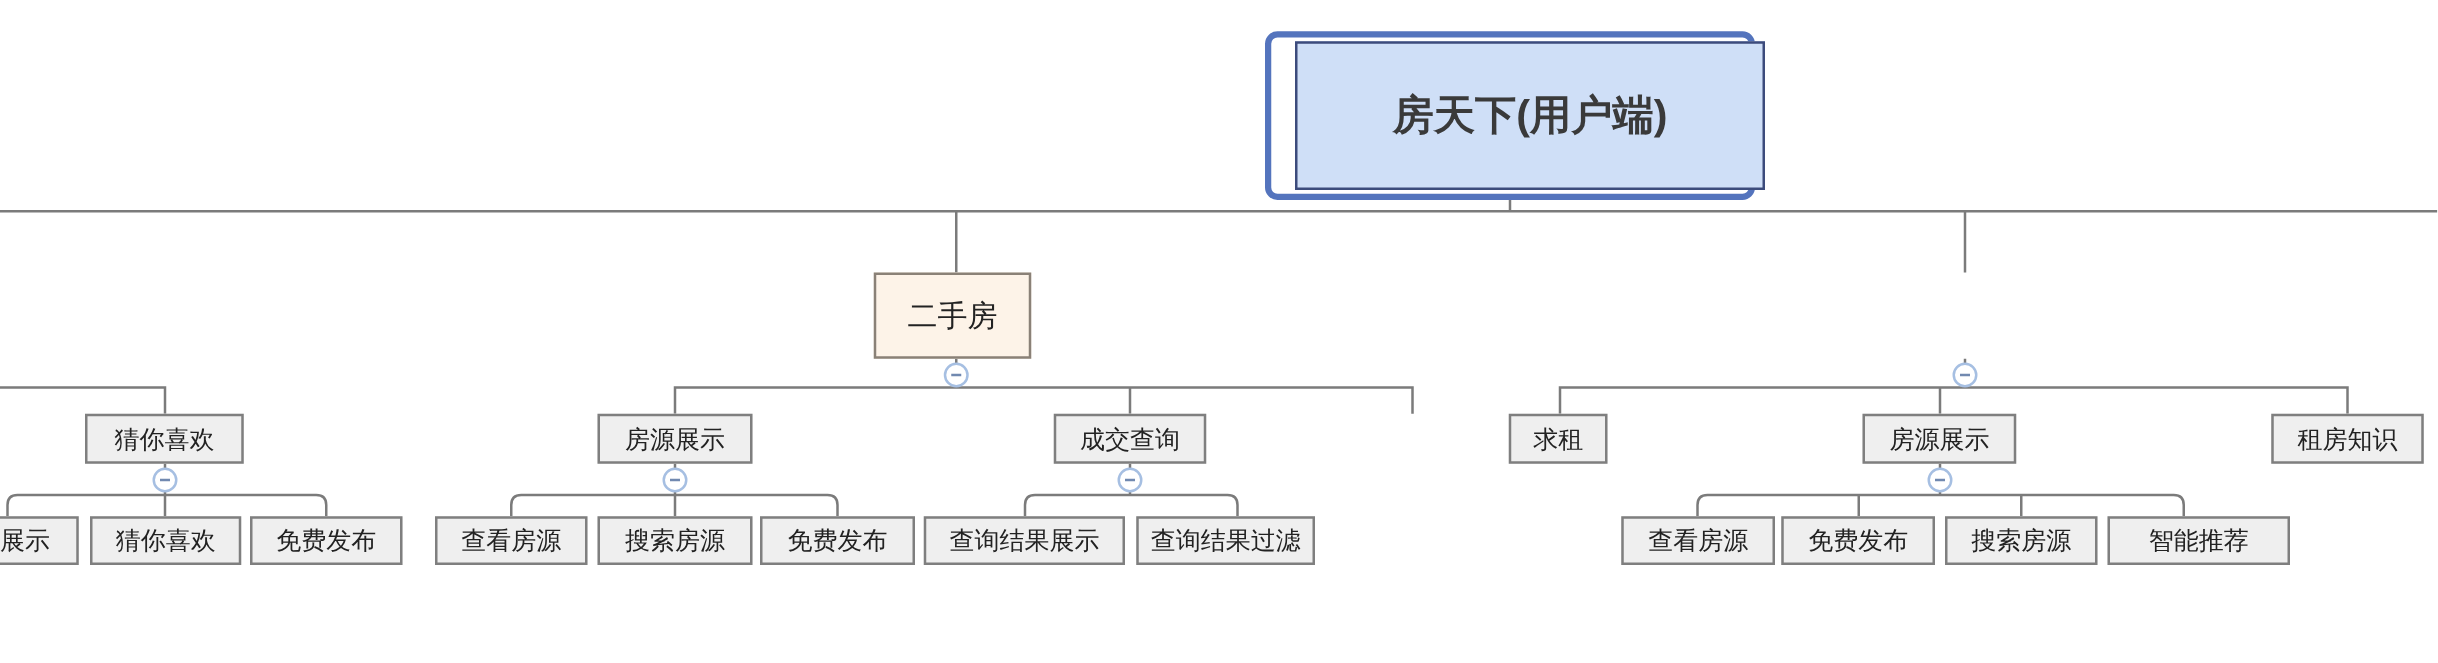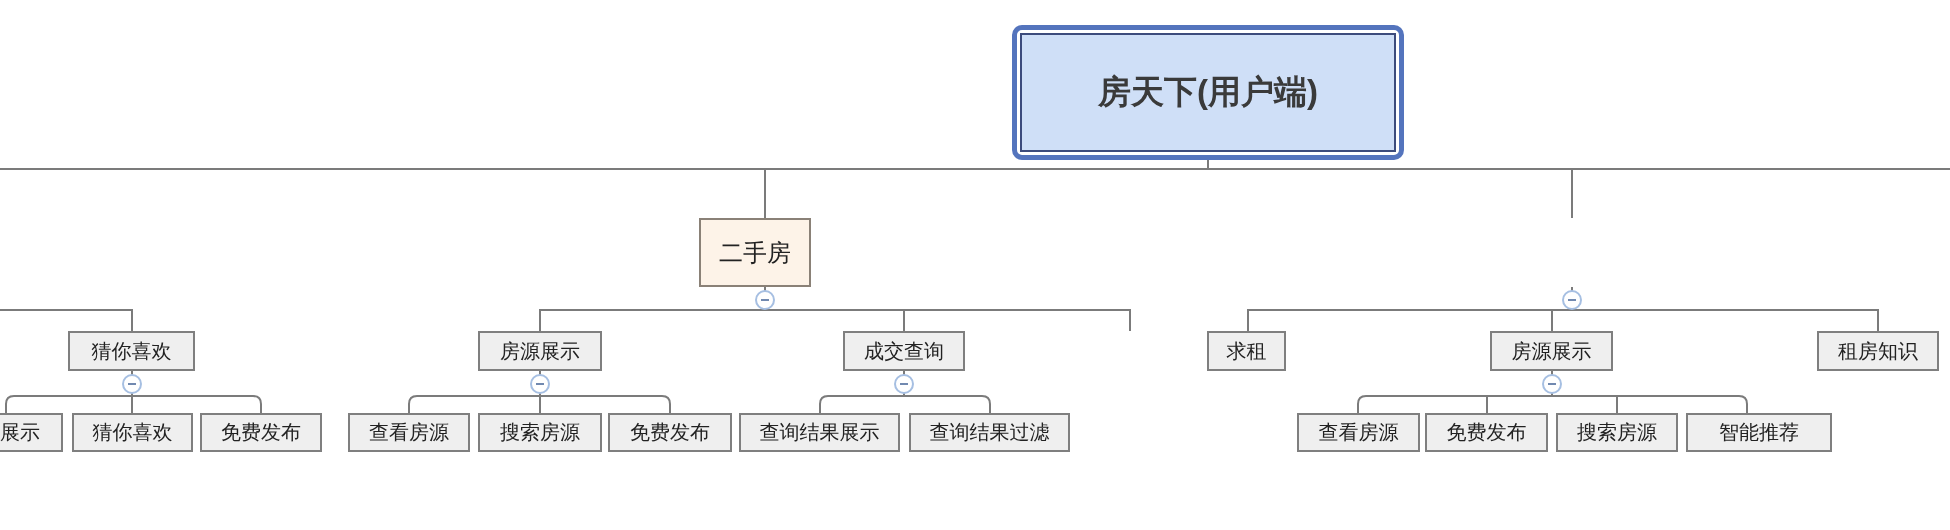--- a/index.html
+++ b/index.html
@@ -59,20 +59,21 @@
     box-sizing: border-box;
     border: 2px solid #3c4b7c;
     background: #cfdff7;
     display: flex;
     align-items: center;
     justify-content: center;
     font-size: 33px;
     font-weight: bold;
     color: #3a3a3a;
     white-space: nowrap;
+    margin-left: 16px;
   }
 
   .collapse {
     position: absolute;
     width: 20px; height: 20px;
     box-sizing: border-box;
     border-radius: 50%;
     background: #ffffff;
     border: 2px solid #a6bfe2;
     display: flex;
@@ -102,37 +103,37 @@
     <path d="M132,371 V396 M6,413 V404 Q6,396 14,396 H253 Q261,396 261,404 V413 M132,396 V413
              M540,371 V396 M409,413 V404 Q409,396 417,396 H662 Q670,396 670,404 V413 M540,396 V413
              M904,371 V396 M820,413 V404 Q820,396 828,396 H982 Q990,396 990,404 V413
              M1552,371 V396 M1358,413 V404 Q1358,396 1366,396 H1739 Q1747,396 1747,404 V413 M1487,396 V413 M1617,396 V413"></path>
   </svg>
 
   <div class="root-outer">
     <div class="root-inner">房天下(用户端)</div>
   </div>
 
-  <div class="node l2" style="left:699px;top:218px;width:112px">二手房</div>
+  <div class="node l2" style="left:699px;top:218px;width:126px">二手房</div>
 
   <div class="node l3" style="left:68px;top:331px;width:127px">猜你喜欢</div>
   <div class="node l3" style="left:478px;top:331px;width:124px">房源展示</div>
   <div class="node l3" style="left:843px;top:331px;width:122px">成交查询</div>
   <div class="node l3" style="left:1207px;top:331px;width:79px">求租</div>
   <div class="node l3" style="left:1490px;top:331px;width:123px">房源展示</div>
   <div class="node l3" style="left:1817px;top:331px;width:122px">租房知识</div>
 
   <div class="node l4 cut" style="left:-59px;top:413px;width:122px">展示</div>
   <div class="node l4" style="left:72px;top:413px;width:121px">猜你喜欢</div>
   <div class="node l4" style="left:200px;top:413px;width:122px">免费发布</div>
   <div class="node l4" style="left:348px;top:413px;width:122px">查看房源</div>
   <div class="node l4" style="left:478px;top:413px;width:124px">搜索房源</div>
   <div class="node l4" style="left:608px;top:413px;width:124px">免费发布</div>
   <div class="node l4" style="left:739px;top:413px;width:161px">查询结果展示</div>
-  <div class="node l4" style="left:909px;top:413px;width:161px">查询结果过滤</div>
+  <div class="node l4" style="left:909px;top:413px;width:143px">查询结果过滤</div>
   <div class="node l4" style="left:1297px;top:413px;width:123px">查看房源</div>
   <div class="node l4" style="left:1425px;top:413px;width:123px">免费发布</div>
   <div class="node l4" style="left:1556px;top:413px;width:122px">搜索房源</div>
   <div class="node l4" style="left:1686px;top:413px;width:146px">智能推荐</div>
 
   <div class="collapse" style="left:755px;top:290px">
     <span class="minus-bar"></span>
   </div>
   <div class="collapse" style="left:1562px;top:290px">
     <span class="minus-bar"></span>

